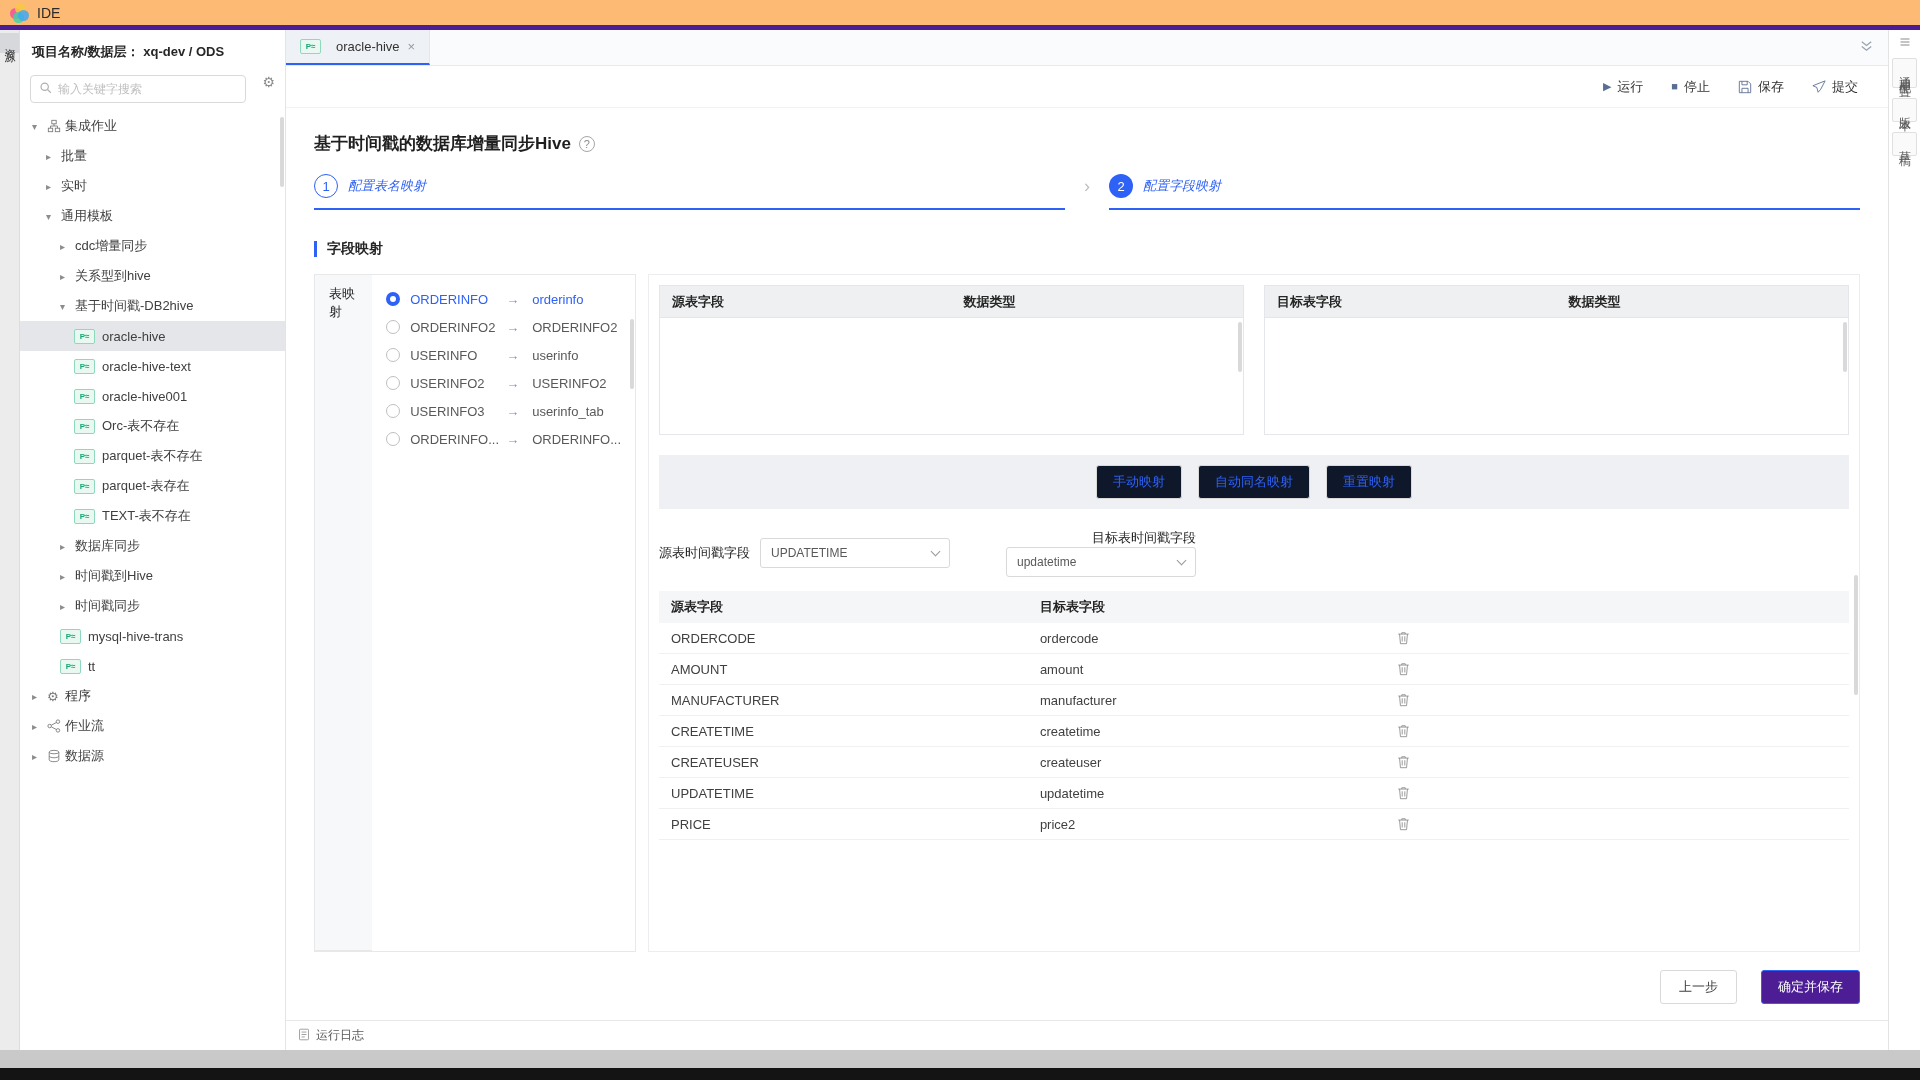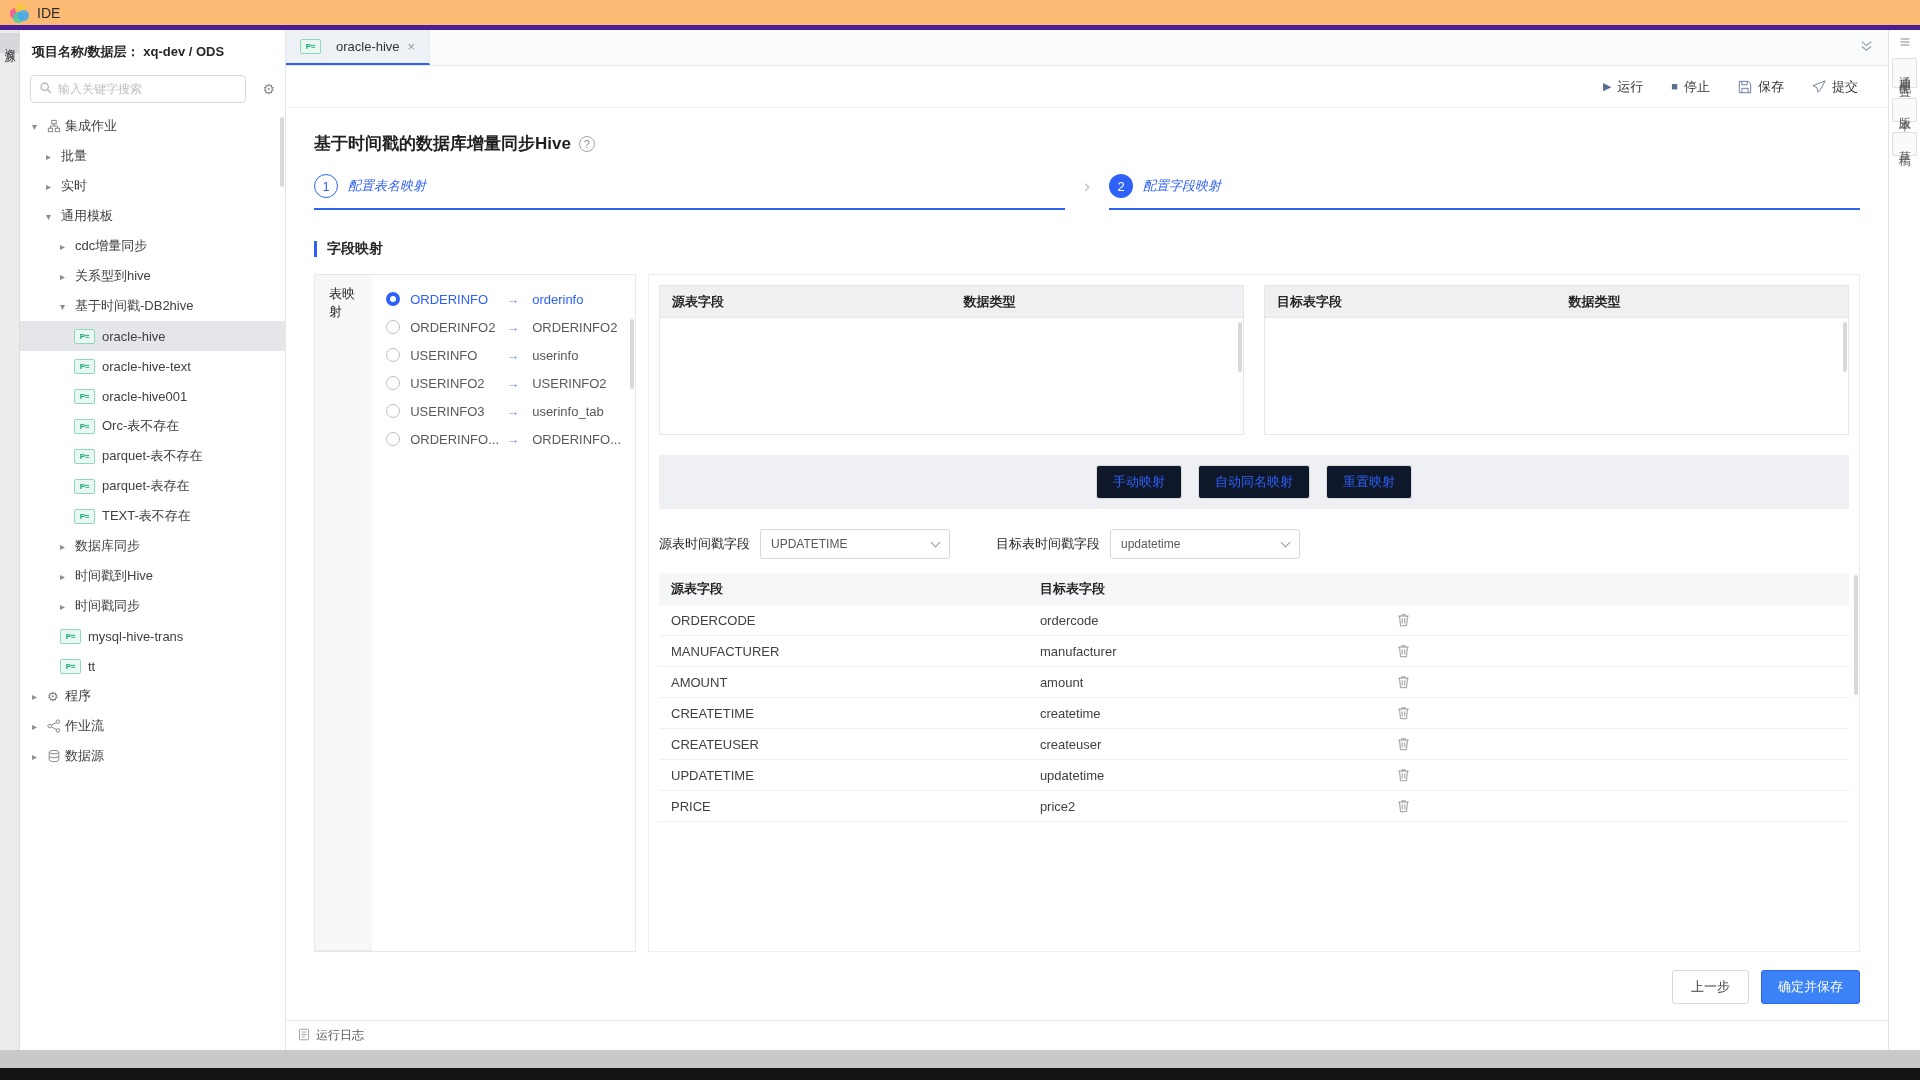--- a/index.html
+++ b/index.html
@@ -18,21 +18,21 @@
 
   
   .workspace { display:flex; height:1020px; }
 
   .left-rail { width:20px; background:#ececec; border-right:1px solid #ddd; padding-top:3px; display:flex; flex-direction:column; align-items:center; }
   .vtab-left { writing-mode:vertical-rl; font-size:11px; color:#333; background:#d6d8db; padding:7px 2px; letter-spacing:3px; cursor:pointer; }
 
   
   .sidebar { width:266px; background:#fff; border-right:1px solid #e4e4e4; display:flex; flex-direction:column; }
   .sb-header { padding:13px 12px 10px; font-size:13px; font-weight:bold; color:#262626; white-space:nowrap; }
-  .sb-search { display:flex; align-items:center; padding:4px 10px 8px; gap:16px; }
+  .sb-search { display:flex; padding:4px 10px 8px; gap:16px; }
   .sb-input { flex:1; display:flex; align-items:center; gap:6px; border:1px solid #d9d9d9; border-radius:4px; height:28px; padding:0 8px; background:#fff; }
   .sb-input input { border:none; outline:none; font-size:12px; color:#333; width:100%; background:transparent; font-family:inherit; }
   .sb-input input::placeholder { color:#bfbfbf; }
   .sb-gear { color:#8c8c8c; font-size:14px; cursor:pointer; line-height:1; }
   .tree { flex:1; overflow:hidden; font-size:13px; color:#404040; position:relative; }
   .tree-row { display:flex; align-items:center; height:30px; cursor:pointer; white-space:nowrap; }
   .tree-row.selected { background:#e4e6ea; }
   .tw { width:15px; color:#8c8c8c; font-size:10px; flex:none; }
   .ticon { flex:none; width:18px; display:inline-flex; align-items:center; }
   .gear-glyph { font-size:13px; color:#7a7a7a; width:18px; }
@@ -87,32 +87,32 @@
   .ftable { flex:1; border:1px solid #e4e6ea; height:150px; position:relative; background:#fff; }
   .ft-head { display:flex; background:#eef0f2; border-bottom:1px solid #e4e6ea; height:32px; align-items:center; font-size:13px; font-weight:bold; color:#262626; }
   .ft-head span { width:50%; padding-left:12px; }
 
   .band { margin-top:20px; background:#eef0f4; height:54px; display:flex; align-items:center; justify-content:center; gap:16px; flex:none; }
   .band button { background:#0f172a; border:1px solid #d9d9d9; border-radius:3px; color:#2E61F6; font-size:13px; padding:7px 16px; cursor:pointer; font-family:inherit; }
 
   .ts-row { margin-top:20px; display:flex; align-items:center; font-size:13px; color:#262626; flex:none; }
   .select { width:190px; height:30px; border:1px solid #d9d9d9; border-radius:3px; display:flex; align-items:center; justify-content:space-between; padding:0 10px; margin-left:10px; color:#595959; font-size:12px; cursor:pointer; background:#fff; }
   .caret { width:7px; height:7px; border-right:1px solid #999; border-bottom:1px solid #999; transform:rotate(45deg); margin-top:-4px; }
-  .ts-group2 { margin-left:46px; display:flex; align-items:center; }
+  .ts-group2 { margin-left:46px; display:flex; align-items:flex-end;flex-direction:column; }
 
   .map-table { margin-top:14px; font-size:13px; flex:none; }
   .mt-head { display:grid; grid-template-columns:31% 30% 1fr; background:#f5f6f8; height:32px; align-items:center; font-weight:bold; color:#262626; }
   .mt-head span { padding-left:12px; }
   .mt-row { display:grid; grid-template-columns:31% 30% 1fr; height:31px; align-items:center; border-bottom:1px solid #f0f0f0; color:#404040; }
   .mt-row > span { padding-left:12px; overflow:hidden; text-overflow:ellipsis; white-space:nowrap; }
   .trash-btn { background:none; border:none; cursor:pointer; padding-left:12px; display:flex; align-items:center; width:40px; }
 
   .footer-actions { margin:18px 0 16px; display:flex; justify-content:flex-end; gap:12px; }
   .btn-default { background:#fff; border:1px solid #d9d9d9; border-radius:3px; font-size:13px; color:#404040; padding:7px 18px; cursor:pointer; font-family:inherit; }
-  .btn-primary { background:#3b82f6; border:1px solid #2E61F6; border-radius:3px; font-size:13px; color:#fff; padding:7px 16px; cursor:pointer; font-family:inherit; }
+  .btn-primary { background:#4c1d95; border:1px solid #2E61F6; border-radius:3px; font-size:13px; color:#fff; padding:7px 16px; cursor:pointer; font-family:inherit;margin-left:12px; }
 
   .logbar { height:30px; border-top:1px solid #e8e8e8; display:flex; align-items:center; gap:6px; padding-left:12px; font-size:12px; color:#595959; flex:none; }
 
   .right-rail { width:32px; background:#fff; border-left:1px solid #e4e4e4; display:flex; flex-direction:column; align-items:center; padding-top:6px; gap:10px; }
   .rail-icon { display:flex; cursor:pointer; }
   .vtab { writing-mode:vertical-rl; font-size:12px; color:#595959; border:1px solid #e0e0e0; background:#fafafa; padding:8px 3px; border-radius:2px; letter-spacing:3px; cursor:pointer; }
 
   .bottom-strip { height:18px; background:#c9c9c9; }
   .bottom-dark { height:12px; background:#141414; }
 
@@ -451,34 +451,34 @@
                   <button class="trash-btn">
                     <svg width="13" height="14" viewBox="0 0 14 16">
                       <g fill="none" stroke="#8c8c8c">
                         <path d="M1 3.5h12M5 3.5V2h4v1.5M2.5 3.5l1 11h7l1-11"></path>
                         <path d="M5.5 6v6M8.5 6v6"></path>
                       </g>
                     </svg>
                   </button>
                 </div>
                 <div class="mt-row">
+                  <span>AMOUNT</span>
+                  <span>amount</span>
+                  <button class="trash-btn">
+                    <svg width="13" height="14" viewBox="0 0 14 16">
+                      <g fill="none" stroke="#8c8c8c">
+                        <path d="M1 3.5h12M5 3.5V2h4v1.5M2.5 3.5l1 11h7l1-11"></path>
+                        <path d="M5.5 6v6M8.5 6v6"></path>
+                      </g>
+                    </svg>
+                  </button>
+                </div>
+                <div class="mt-row">
                   <span>MANUFACTURER</span>
                   <span>manufacturer</span>
-                  <button class="trash-btn">
-                    <svg width="13" height="14" viewBox="0 0 14 16">
-                      <g fill="none" stroke="#8c8c8c">
-                        <path d="M1 3.5h12M5 3.5V2h4v1.5M2.5 3.5l1 11h7l1-11"></path>
-                        <path d="M5.5 6v6M8.5 6v6"></path>
-                      </g>
-                    </svg>
-                  </button>
-                </div>
-                <div class="mt-row">
-                  <span>AMOUNT</span>
-                  <span>amount</span>
                   <button class="trash-btn">
                     <svg width="13" height="14" viewBox="0 0 14 16">
                       <g fill="none" stroke="#8c8c8c">
                         <path d="M1 3.5h12M5 3.5V2h4v1.5M2.5 3.5l1 11h7l1-11"></path>
                         <path d="M5.5 6v6M8.5 6v6"></path>
                       </g>
                     </svg>
                   </button>
                 </div>
                 <div class="mt-row">

